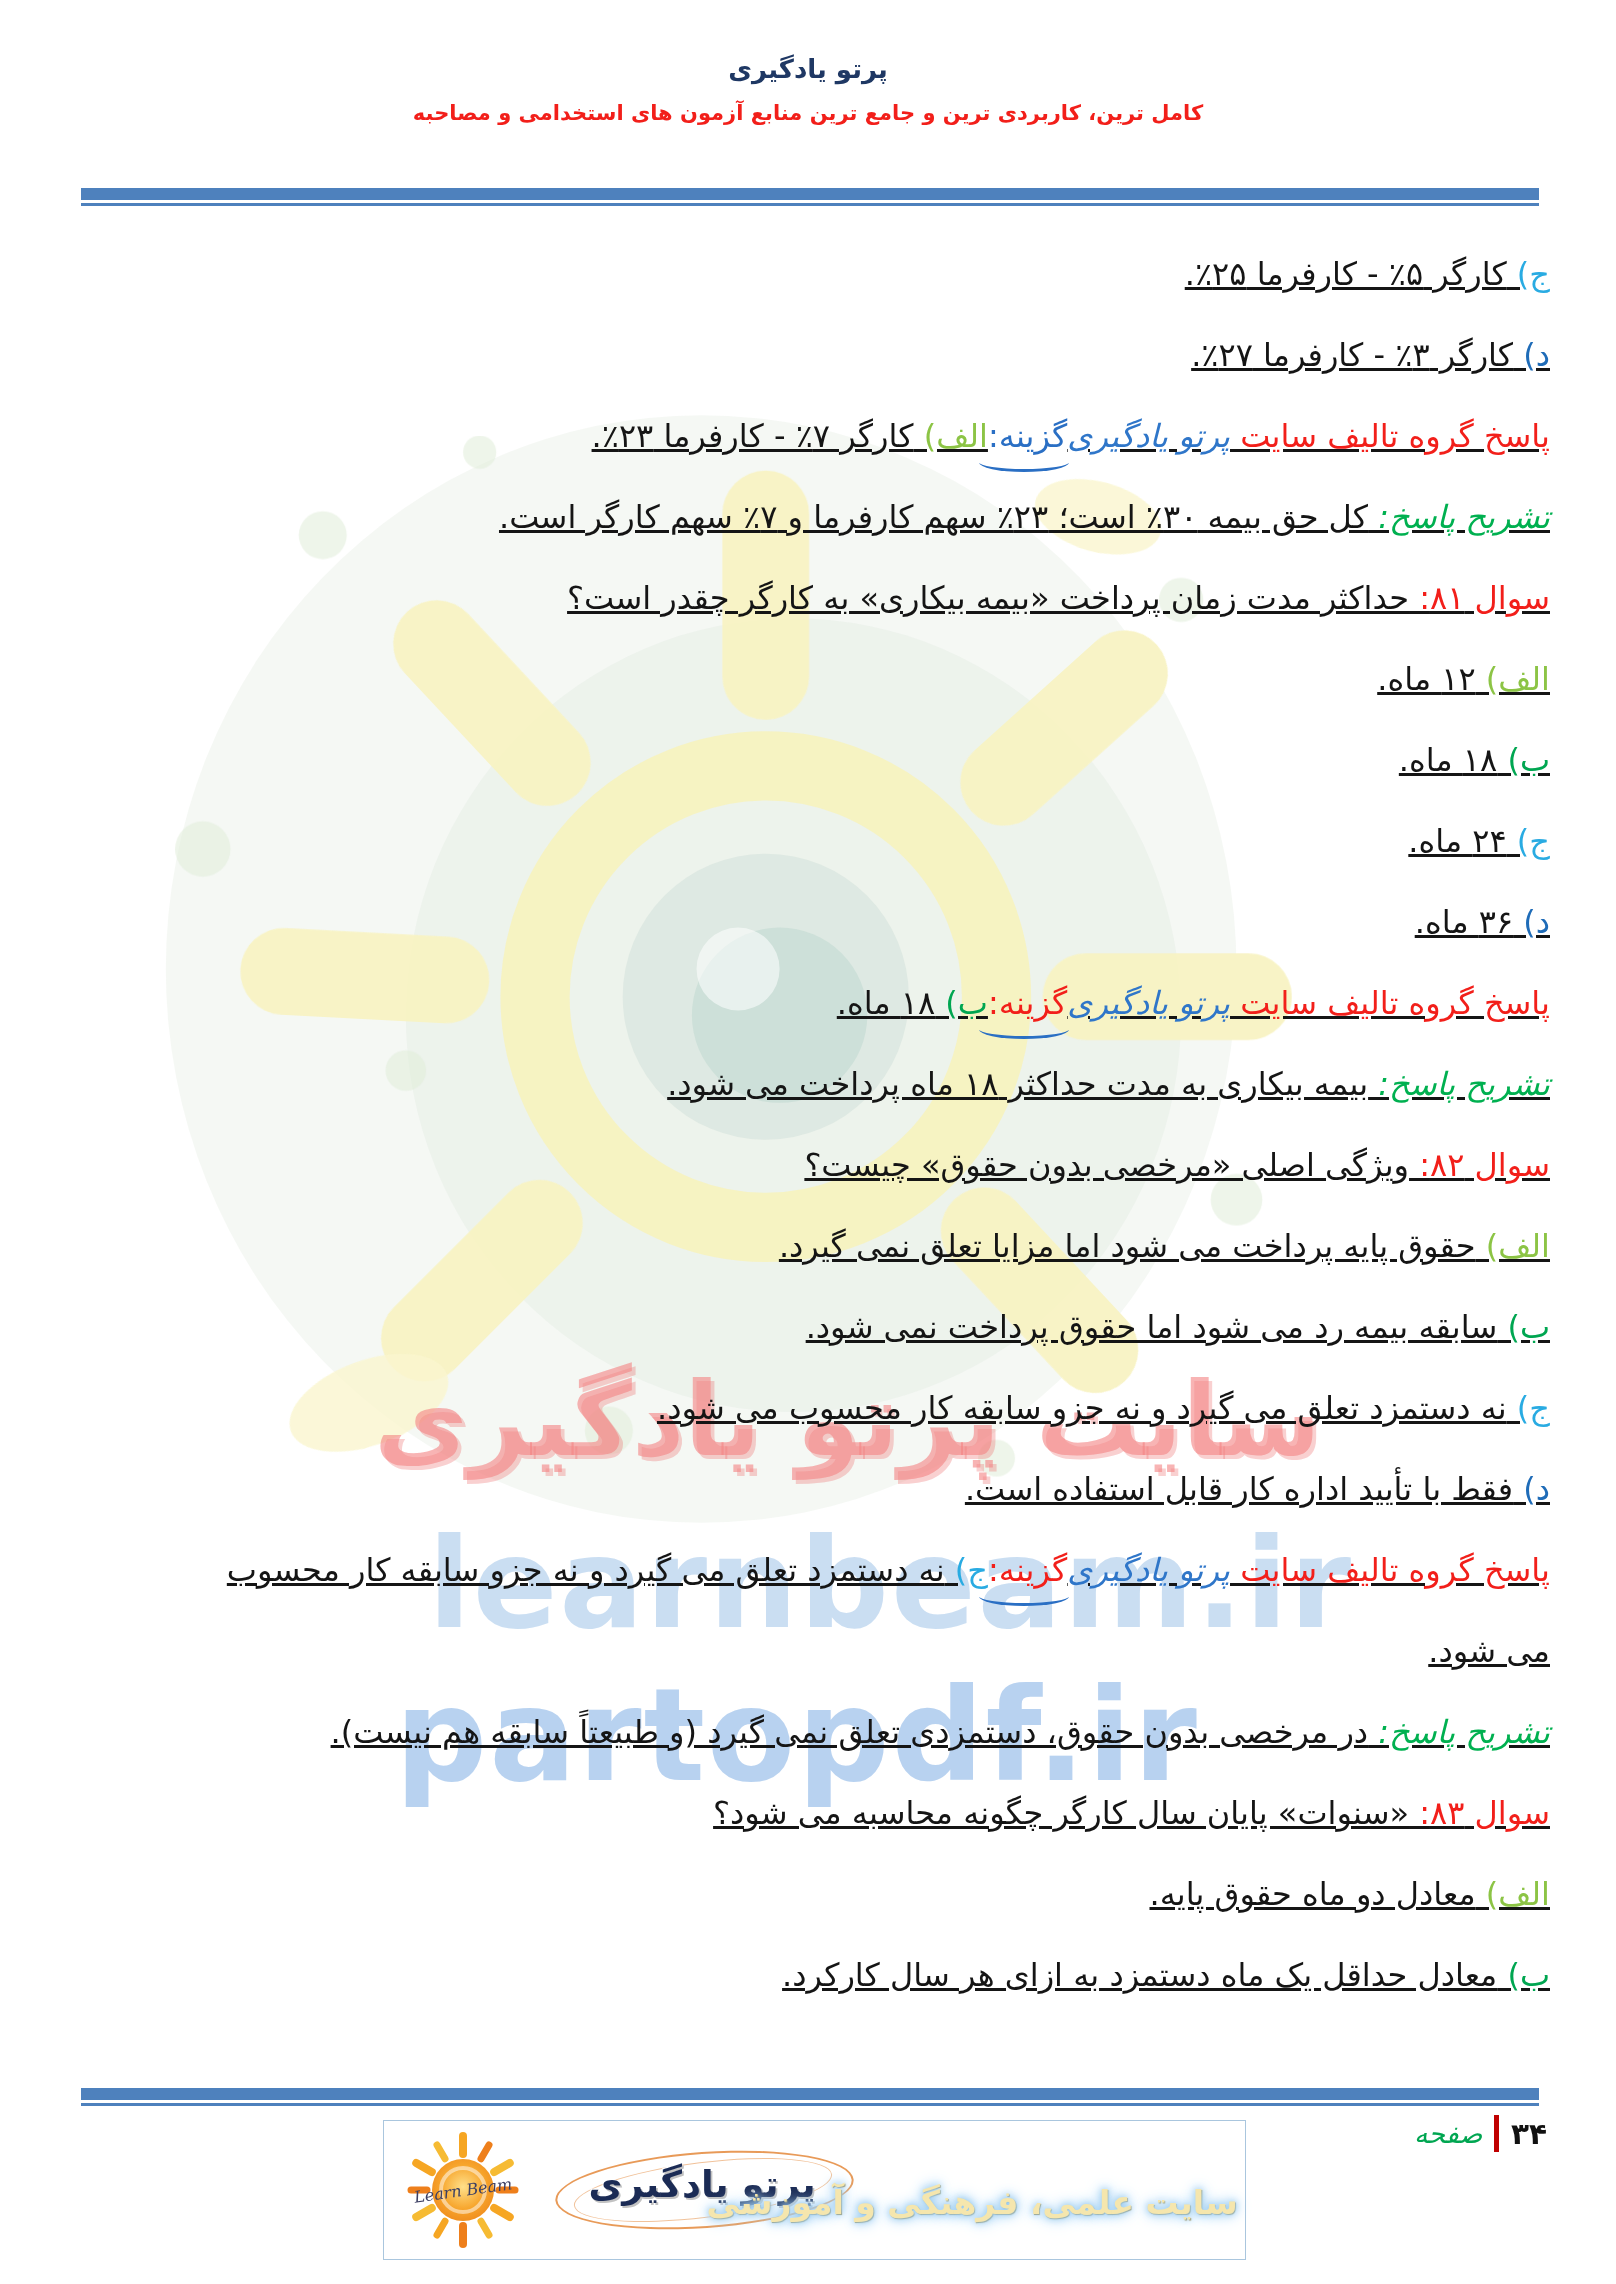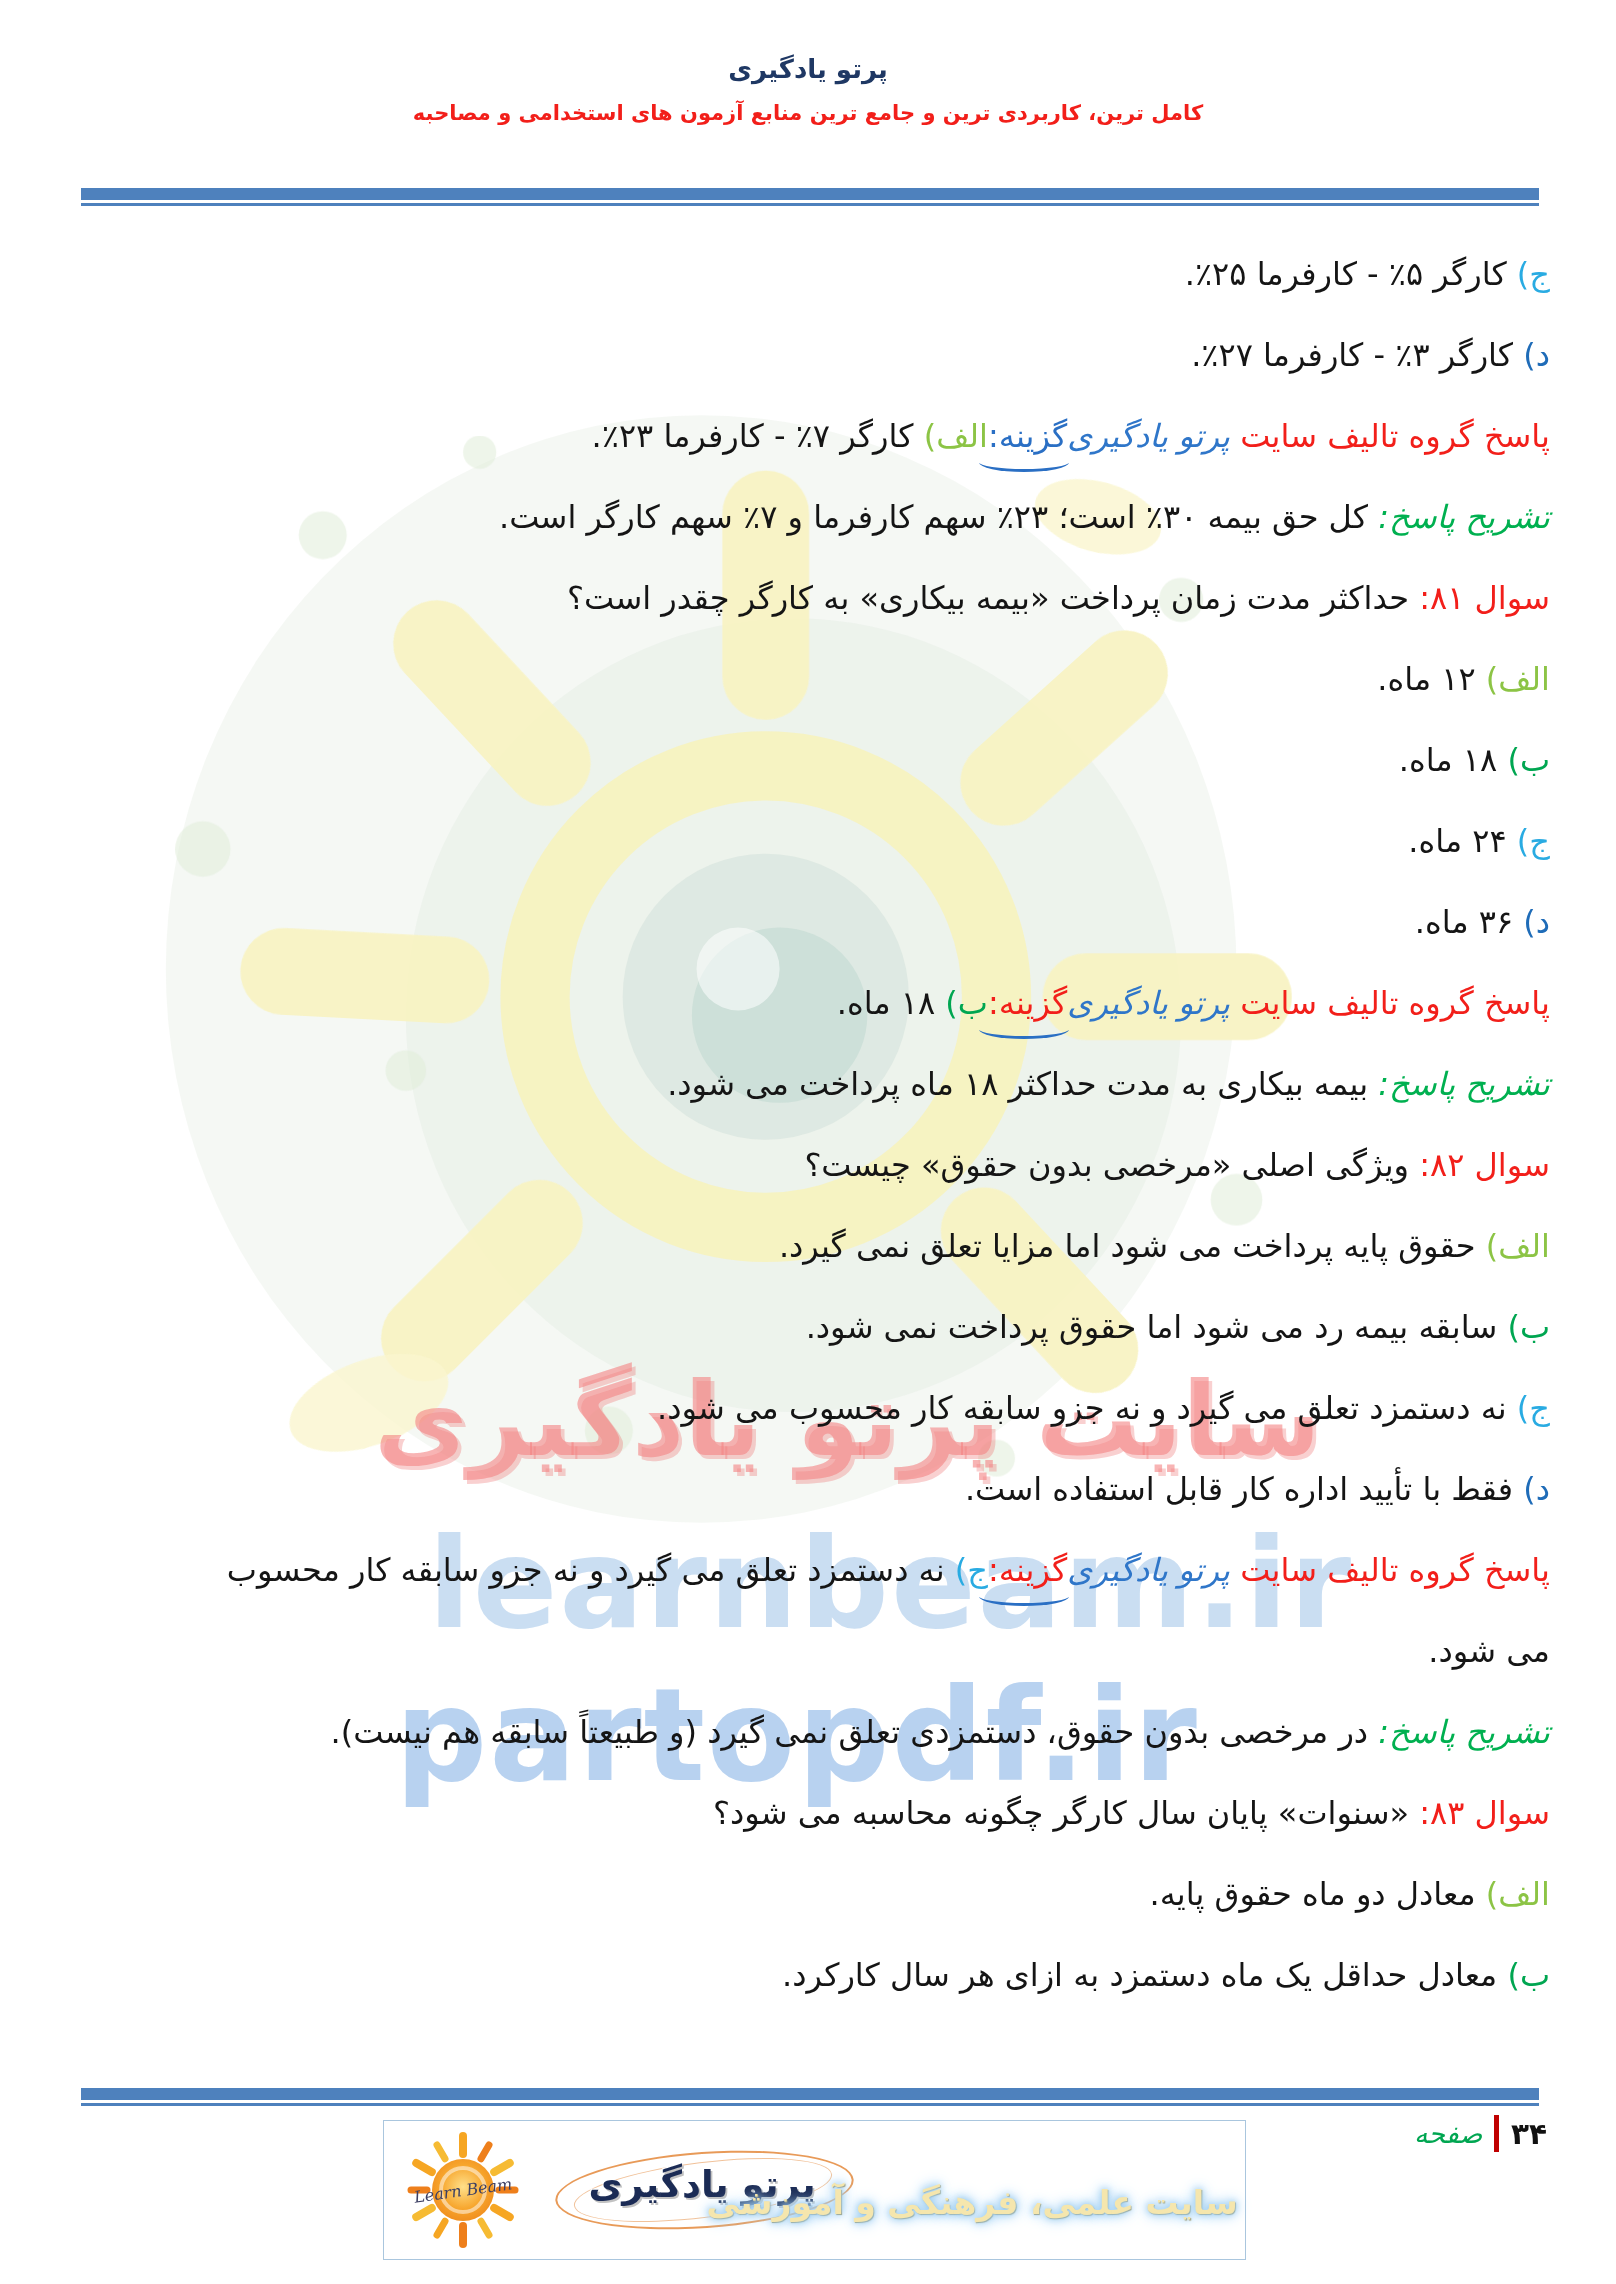--- a/index.html
+++ b/index.html
@@ -24,21 +24,21 @@
   .hdr-title{font-size:26px;font-weight:bold;color:var(--navy);}
   .hdr-sub{margin-top:16.6px;font-size:21px;font-weight:bold;color:var(--red);}
   .rule{position:absolute;left:81px;right:77px;z-index:2;}
   .rule-thick{height:12px;background:var(--rule);}
   .rule-thin{height:3.7px;background:var(--rule);margin-top:2.8px;}
   .rule-top{top:188px;}
   .rule-bottom{top:2088px;}
   
   #content{position:absolute;top:234px;right:66px;left:81px;z-index:1;
            direction:rtl;text-align:right;font-size:32px;color:#151515;}
-  #content p{margin:0;line-height:81px;}
+  #content p{margin:0;line-height:81px;text-decoration:underline;}
   .seg-red{color:var(--red);}
   .seg-logo{color:var(--logoBlue);font-style:italic;}
   .seg-gzb,.seg-gzr{position:relative;display:inline-block;}
   .seg-gzb{color:var(--gzBlue);}
   .seg-gzr{color:var(--red);}
   .seg-gzb::after,.seg-gzr::after{content:"";position:absolute;left:-9.2px;right:-1.8px;bottom:5.5px;
         height:16.6px;border-bottom:3.7px solid var(--gzBlue);border-radius:50%;}
   .seg-ga{color:var(--greenLight);}
   .seg-gb{color:var(--green);}
   .seg-cy{color:var(--cyan);}

